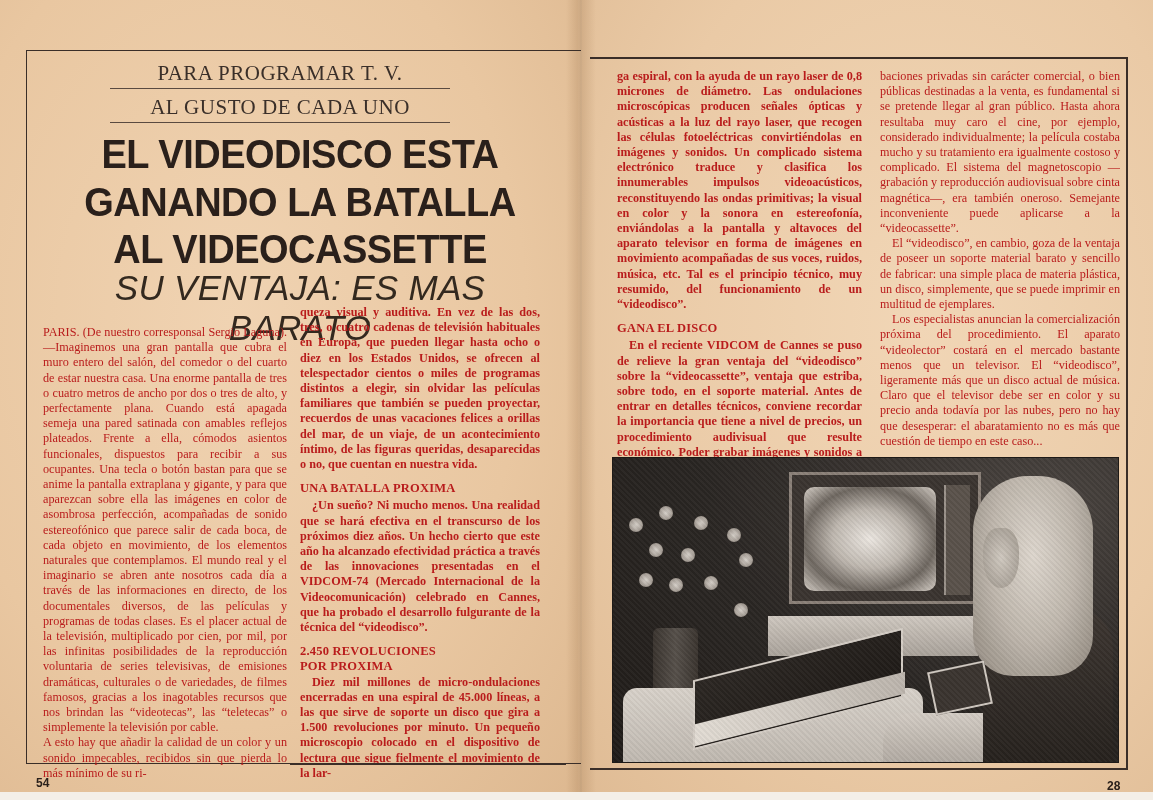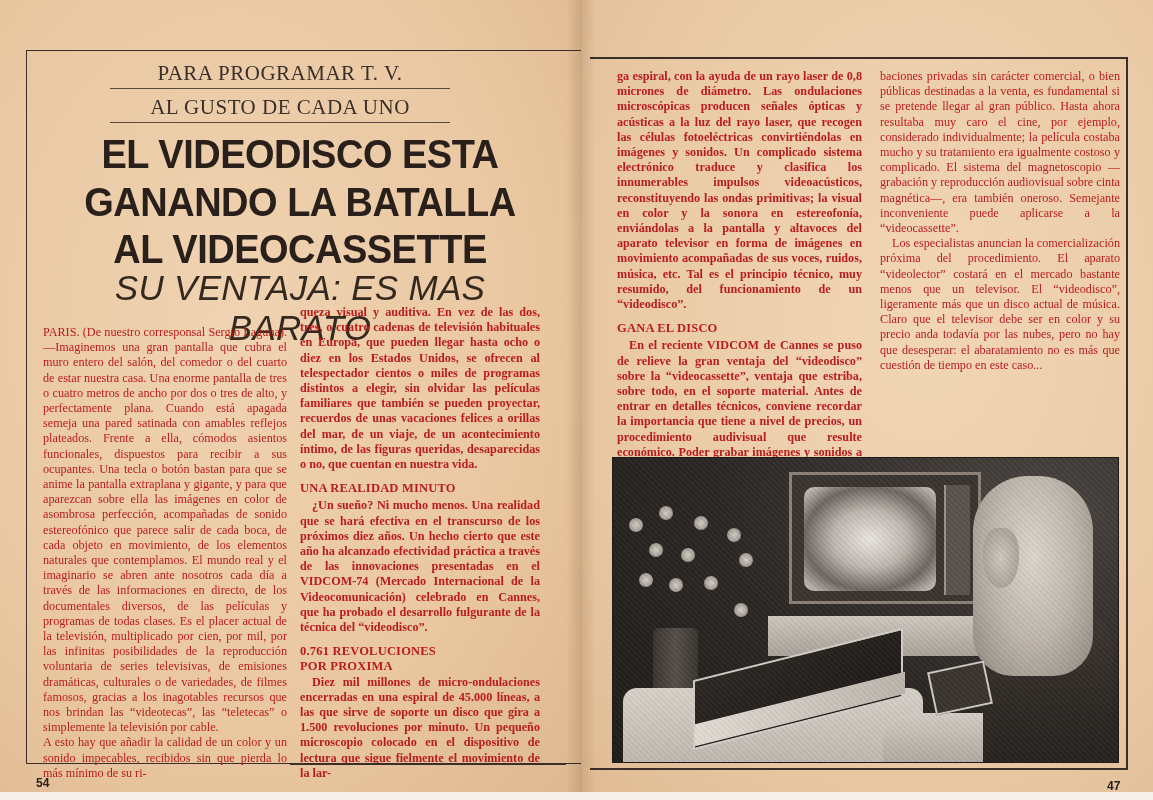--- a/index.html
+++ b/index.html
@@ -189,44 +189,45 @@
 
 <div class="subhead">SU VENTAJA: ES MAS BARATO</div>
 
 <div class="col col-l1">
   <p>PARIS. (De nuestro corresponsal Sergio Laguna).—Imaginemos una gran pantalla que cubra el muro entero del salón, del comedor o del cuarto de estar nuestra casa. Una enorme pantalla de tres o cuatro metros de ancho por dos o tres de alto, y perfectamente plana. Cuando está apagada semeja una pared satinada con amables reflejos plateados. Frente a ella, cómodos asientos funcionales, dispuestos para recibir a sus ocupantes. Una tecla o botón bastan para que se anime la pantalla extraplana y gigante, y para que aparezcan sobre ella las imágenes en color de asombrosa perfección, acompañadas de sonido estereofónico que parece salir de cada boca, de cada objeto en movimiento, de los elementos naturales que contemplamos. El mundo real y el imaginario se abren ante nosotros cada día a través de las informaciones en directo, de los documentales diversos, de las películas y programas de todas clases. Es el placer actual de la televisión, multiplicado por cien, por mil, por las infinitas posibilidades de la reproducción voluntaria de series televisivas, de emisiones dramáticas, culturales o de variedades, de filmes famosos, gracias a los inagotables recursos que nos brindan las “videotecas”, las “teletecas” o simplemente la televisión por cable.</p>
   <p>A esto hay que añadir la calidad de un color y un sonido impecables, recibidos sin que pierda lo más mínimo de su ri-</p>
 </div>
 
 <div class="col col-l2 bold-col">
   <p>queza visual y auditiva. En vez de las dos, tres, o cuatro cadenas de televisión habituales en Europa, que pueden llegar hasta ocho o diez en los Estados Unidos, se ofrecen al telespectador cientos o miles de programas distintos a elegir, sin olvidar las películas familiares que también se pueden proyectar, recuerdos de unas vacaciones felices a orillas del mar, de un viaje, de un acontecimiento íntimo, de las figuras queridas, desaparecidas o no, que cuentan en nuestra vida.</p>
-  <div class="sec-head">UNA REALIDAD MINUTO</div>
+  <div class="sec-head">UNA BATALLA PROXIMA</div>
   <p class="indent">¿Un sueño? Ni mucho menos. Una realidad que se hará efectiva en el transcurso de los próximos diez años. Un hecho cierto que este año ha alcanzado efectividad práctica a través de las innovaciones presentadas en el VIDCOM-74 (Mercado Internacional de la Videocomunicación) celebrado en Cannes, que ha probado el desarrollo fulgurante de la técnica del “videodisco”.</p>
   <div class="sec-head" style="margin-bottom:0">
-    <div>0.761 REVOLUCIONES</div>
+    <div>2.450 REVOLUCIONES</div>
     <div>POR PROXIMA</div>
   </div>
   <p class="indent">Diez mil millones de micro-ondulaciones encerradas en una espiral de 45.000 líneas, a las que sirve de soporte un disco que gira a 1.500 revoluciones por minuto. Un pequeño microscopio colocado en el dispositivo de lectura que sigue fielmente el movimiento de la lar-</p>
 </div>
 
 <div class="left-bottom-rule"></div>
 <div class="page-num pn-left">54</div>
 
 <div class="right-top-rule"></div>
 <div class="right-vert"></div>
 <div class="right-bottom-rule"></div>
 
 <div class="col col-r1 bold-col">
   <p>ga espiral, con la ayuda de un rayo laser de 0,8 micrones de diámetro. Las ondulaciones microscópicas producen señales ópticas y acústicas a la luz del rayo laser, que recogen las células fotoeléctricas convirtiéndolas en imágenes y sonidos. Un complicado sistema electrónico traduce y clasifica los innumerables impulsos videoacústicos, reconstituyendo las ondas primitivas; la visual en color y la sonora en estereofonía, enviándolas a la pantalla y altavoces del aparato televisor en forma de imágenes en movimiento acompañadas de sus voces, ruidos, música, etc. Tal es el principio técnico, muy resumido, del funcionamiento de un “videodisco”.</p>
   <div class="sec-head" style="">GANA EL DISCO</div>
   <p class="indent">En el reciente VIDCOM de Cannes se puso de relieve la gran ventaja del “videodisco” sobre la “videocassette”, ventaja que estriba, sobre todo, en el soporte material. Antes de entrar en detalles técnicos, conviene recordar la importancia que tiene a nivel de precios, un procedimiento audivisual que resulte económico. Poder grabar imágenes y sonidos a precio barato, ya se trate de gra-</p>
 </div>
 
 <div class="col col-r2">
   <p>baciones privadas sin carácter comercial, o bien públicas destinadas a la venta, es fundamental si se pretende llegar al gran público. Hasta ahora resultaba muy caro el cine, por ejemplo, considerado individualmente; la película costaba mucho y su tratamiento era igualmente costoso y complicado. El sistema del magnetoscopio —grabación y reproducción audiovisual sobre cinta magnética—, era también oneroso. Semejante inconveniente puede aplicarse a la “videocassette”.</p>
+  <p class="indent">El “videodisco”, en cambio, goza de la ventaja de poseer un soporte material barato y sencillo de fabricar: una simple placa de materia plástica, un disco, simplemente, que se puede imprimir en multitud de ejemplares.</p>
   <p class="indent">Los especialistas anuncian la comercialización próxima del procedimiento. El aparato “videolector” costará en el mercado bastante menos que un televisor. El “videodisco”, ligeramente más que un disco actual de música. Claro que el televisor debe ser en color y su precio anda todavía por las nubes, pero no hay que desesperar: el abaratamiento no es más que cuestión de tiempo en este caso...</p>
 </div>
 
 <div class="photo">
   <div class="bg"></div>
   <div class="flowers">
     <div class="flower" style="left:10px;top:20px"></div>
     <div class="flower" style="left:40px;top:8px"></div>
     <div class="flower" style="left:75px;top:18px"></div>
     <div class="flower" style="left:108px;top:30px"></div>
@@ -248,15 +249,15 @@
   <div class="player"></div>
   <div class="player-front"></div>
   <div class="woman-legs"></div>
   <div class="woman-body"></div>
   <div class="woman-hair"></div>
   <div class="woman-face"></div>
   <div class="disc-box"></div>
   <div class="grain"></div>
 </div>
 
-<div class="page-num pn-right">47</div>
+<div class="page-num pn-right">28</div>
 
 <div class="bottom-strip"></div>
 
 </body></html>

